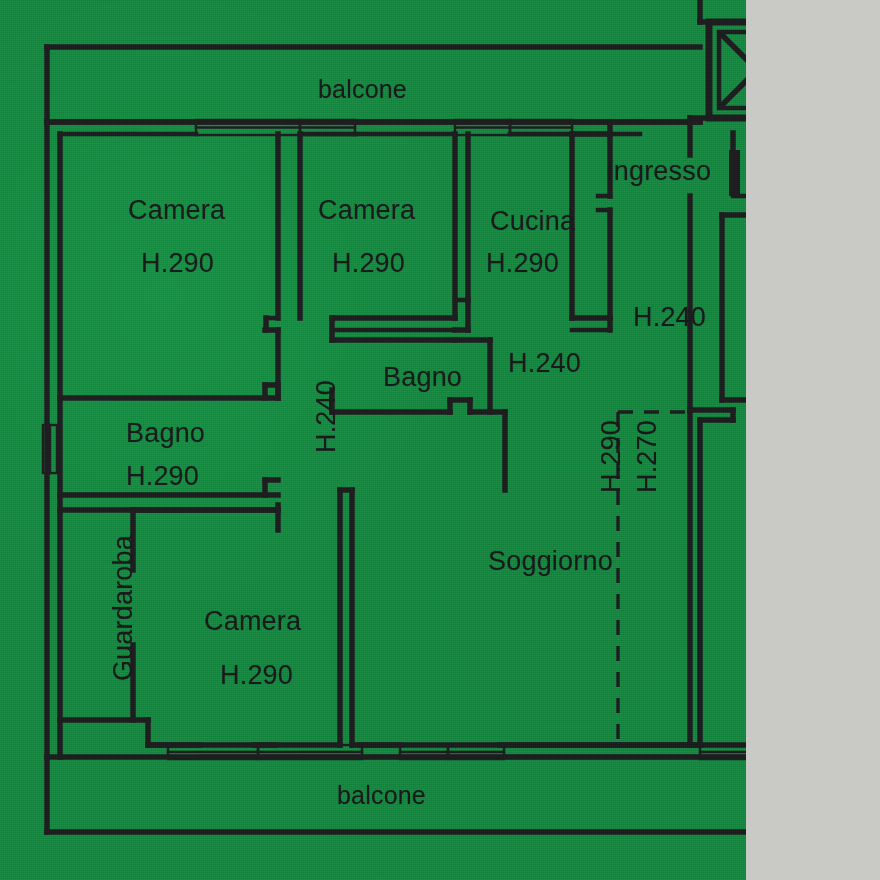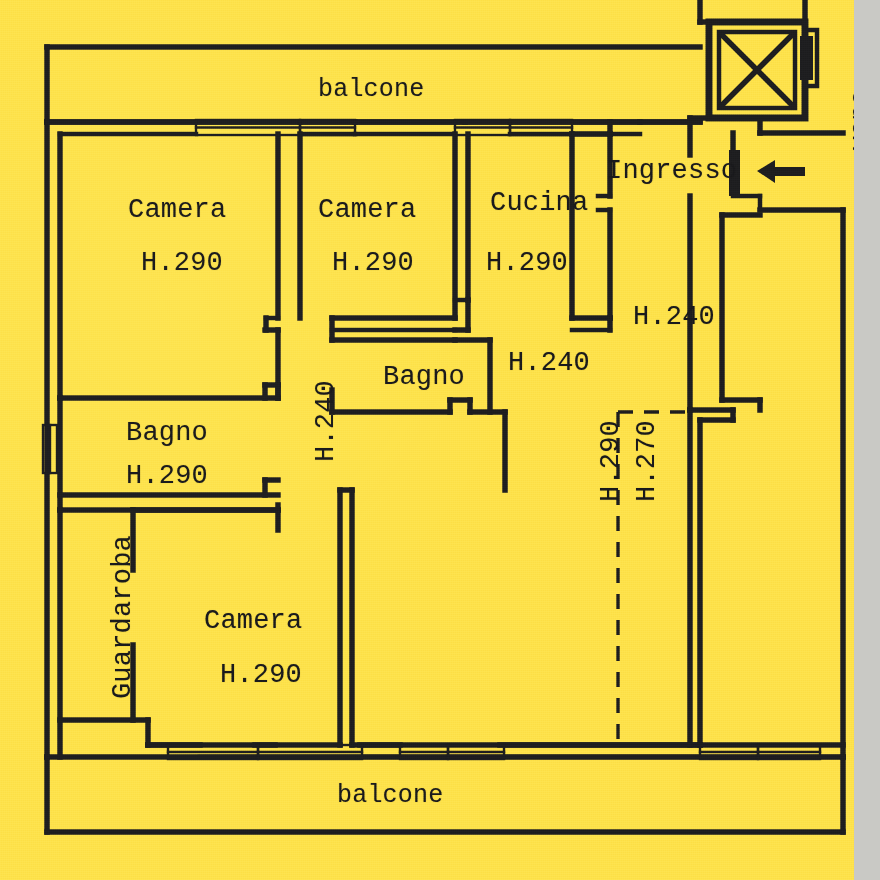--- a/index.html
+++ b/index.html
@@ -2,25 +2,25 @@
 <html><head>
 <meta charset="utf-8">
 <style>
   html, body {
     margin: 0;
     padding: 0;
     background: #c9c9c5;
   }
   #plan-root {
     position: relative;
-    width: 854px;
+    width: 746px;
     height: 880px;
-    background: #fde047;
+    background: #15803d;
     overflow: hidden;
-    font-family: Liberation Mono, monospace;
+    font-family: Liberation Sans, sans-serif;
     color: #18181a;
   }
   
   #grain {
     position: absolute;
     inset: 0;
     pointer-events: none;
     opacity: .30;
     background-image:
       repeating-linear-gradient(0deg, rgba(255,255,255,.30) 0 1px, rgba(0,0,0,.05) 1px 2px),
@@ -292,36 +292,37 @@
   </svg>
 
   <div class="lbl balc" style="left:318px; top:77px;">balcone</div>
 
   <div class="lbl room" style="left:128px; top:197px;">Camera</div>
   <div class="lbl h" style="left:141px; top:250px;">H.290</div>
 
   <div class="lbl room" style="left:318px; top:197px;">Camera</div>
   <div class="lbl h" style="left:332px; top:250px;">H.290</div>
 
-  <div class="lbl room" style="left:490px; top:190px;">Cucina</div>
+  <div class="lbl room" style="left:490px; top:208px;">Cucina</div>
   <div class="lbl h" style="left:486px; top:250px;">H.290</div>
 
   <div class="lbl room" style="left:606px; top:158px;text-align:right;">Ingresso</div>
 
   <div class="lbl h" style="left:633px; top:304px;">H.240</div>
 
   <div class="lbl h" style="left:508px; top:350px;">H.240</div>
 
   <div class="lbl room" style="left:383px; top:364px;">Bagno</div>
 
   <div class="lbl room" style="left:126px; top:420px;">Bagno</div>
   <div class="lbl h" style="left:126px; top:463px;">H.290</div>
 
   <div class="lbl h vert" style="left:313px; top:380px; transform:rotate(-90deg) translate(-100%,0);">H.240</div>
 
+  <div class="lbl room" style="left:488px; top:548px;">Soggiorno</div>
 
   <div class="lbl h vert" style="left:598px; top:420px; transform:rotate(-90deg) translate(-100%,0);">H.290</div>
   <div class="lbl h vert" style="left:634px; top:420px; transform:rotate(-90deg) translate(-100%,0);">H.270</div>
 
   <div class="lbl room vert" style="left:110px; top:535px; transform:rotate(-90deg) translate(-100%,0);">Guardaroba</div>
 
   <div class="lbl room" style="left:204px; top:608px;">Camera</div>
   <div class="lbl h" style="left:220px; top:662px;">H.290</div>
 
   <div class="lbl balc" style="left:337px; top:783px;">balcone</div>

